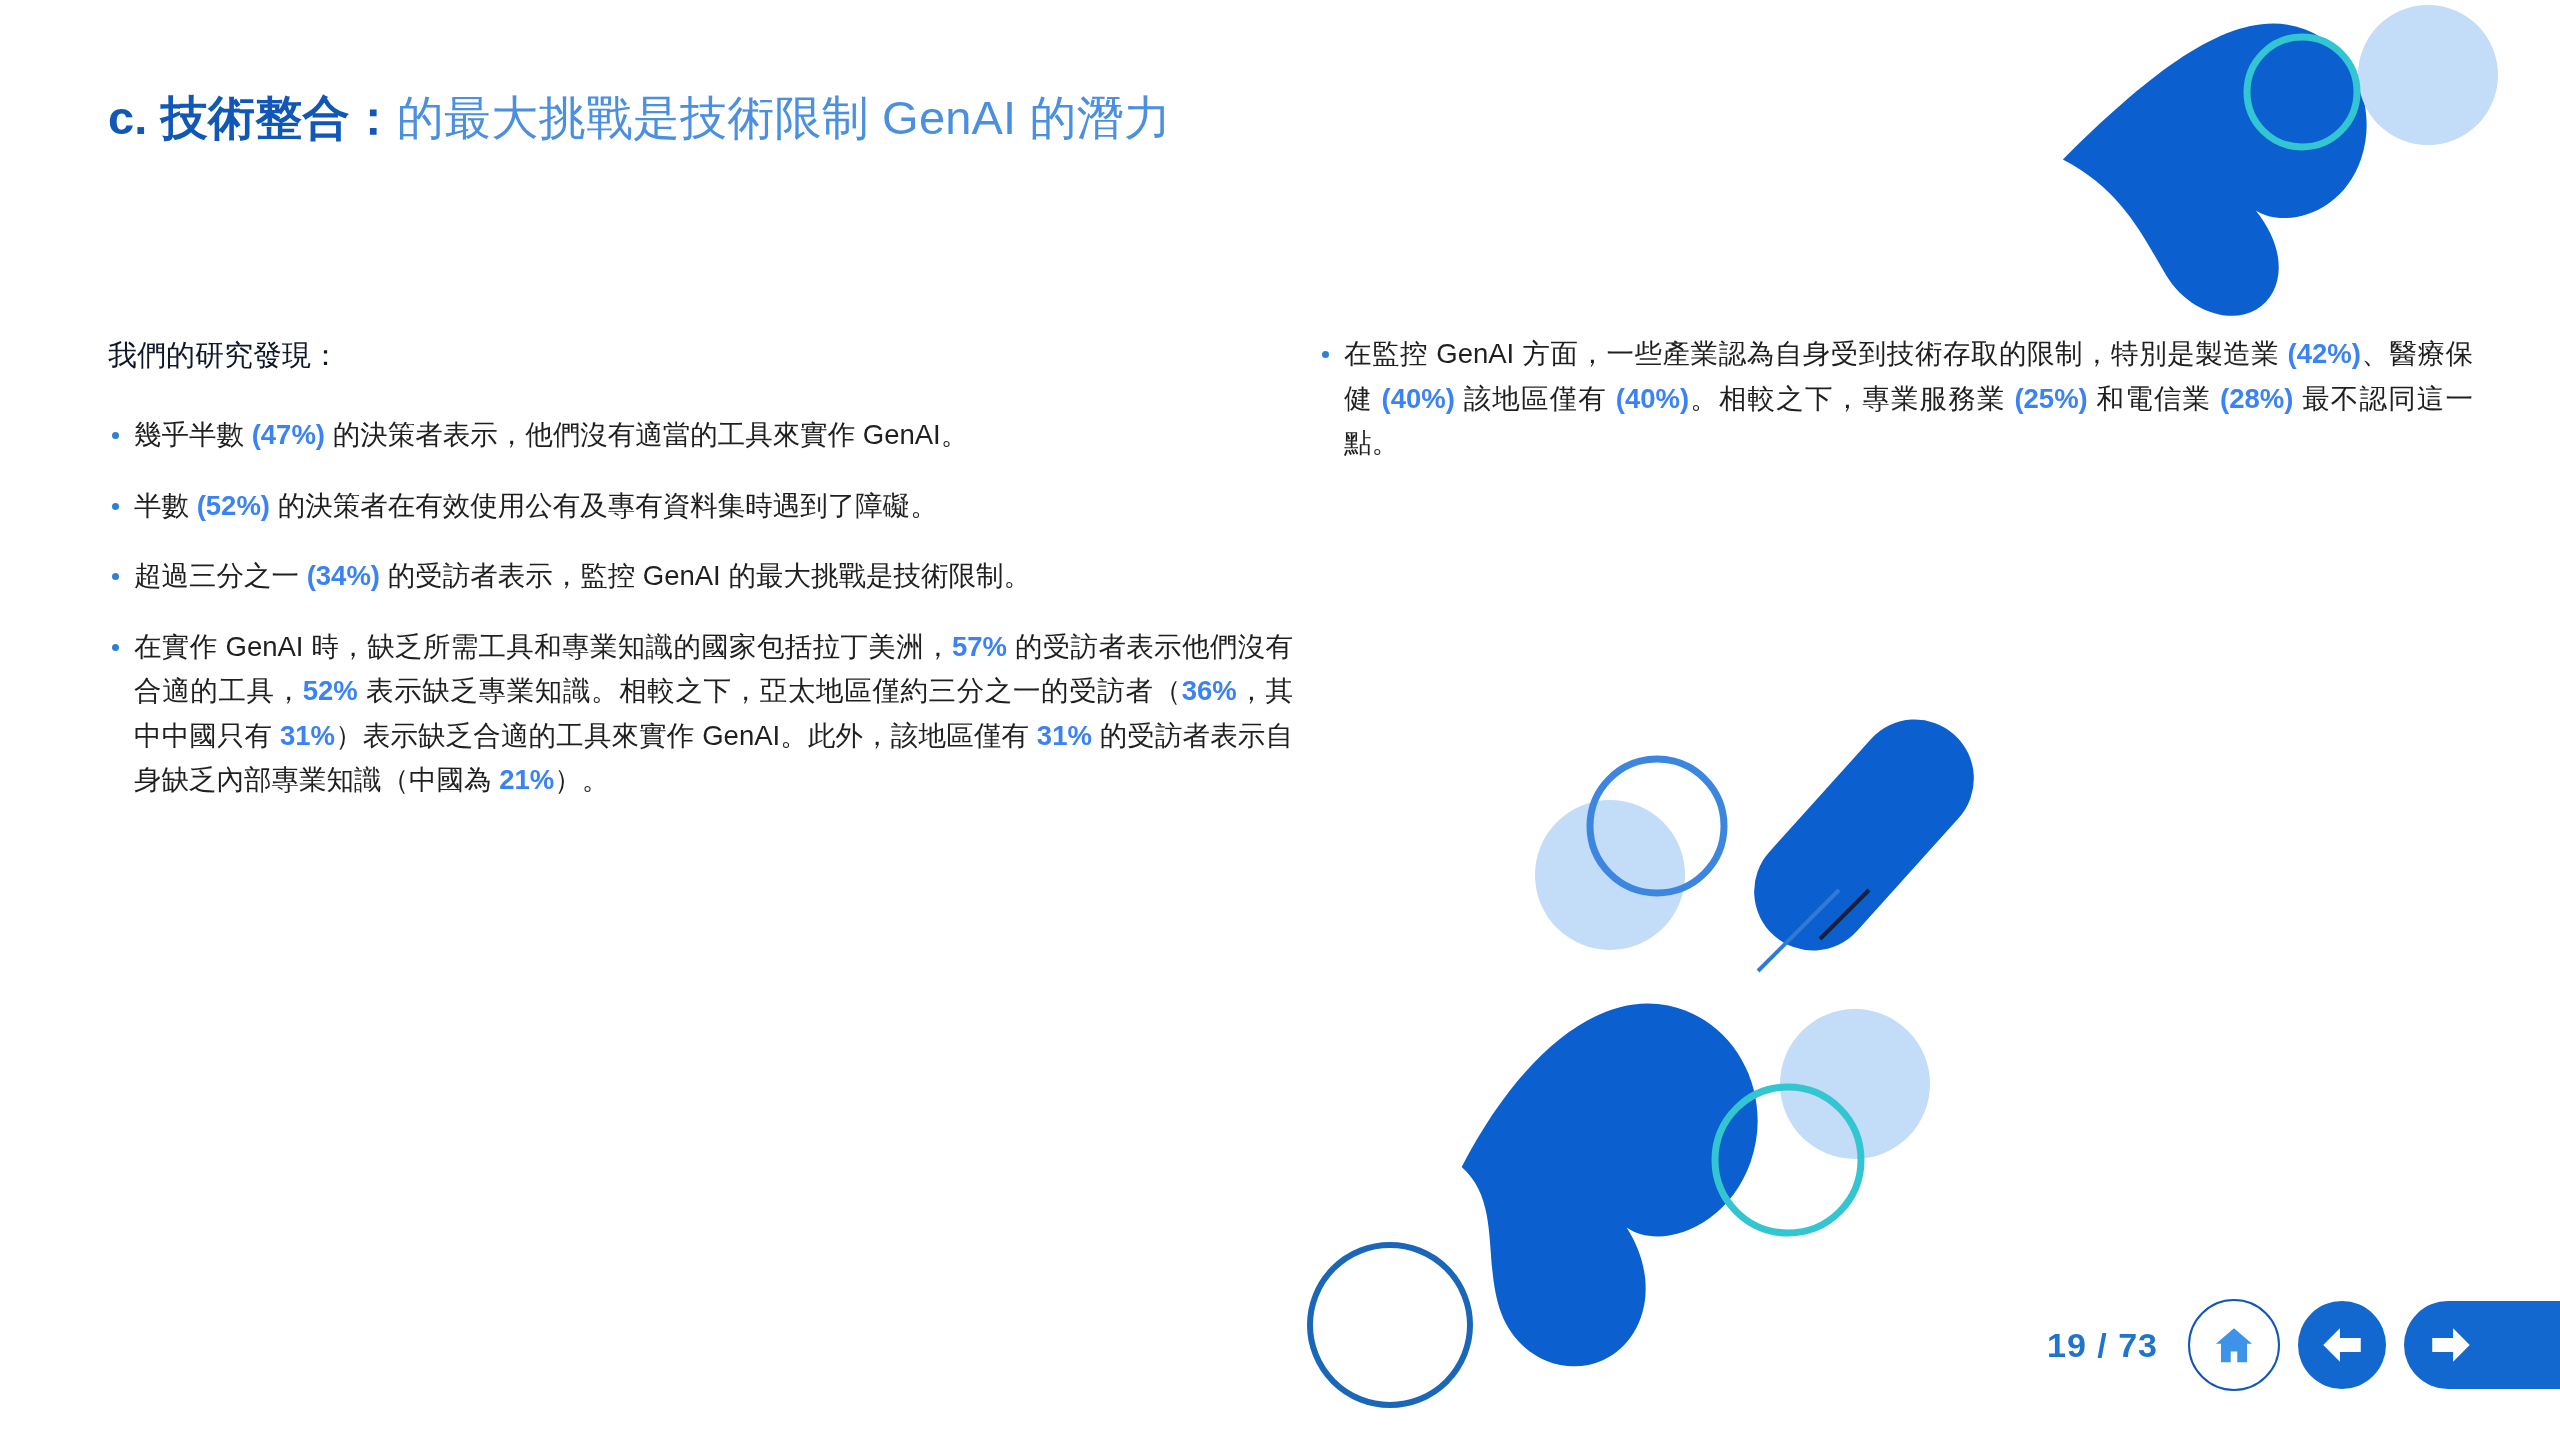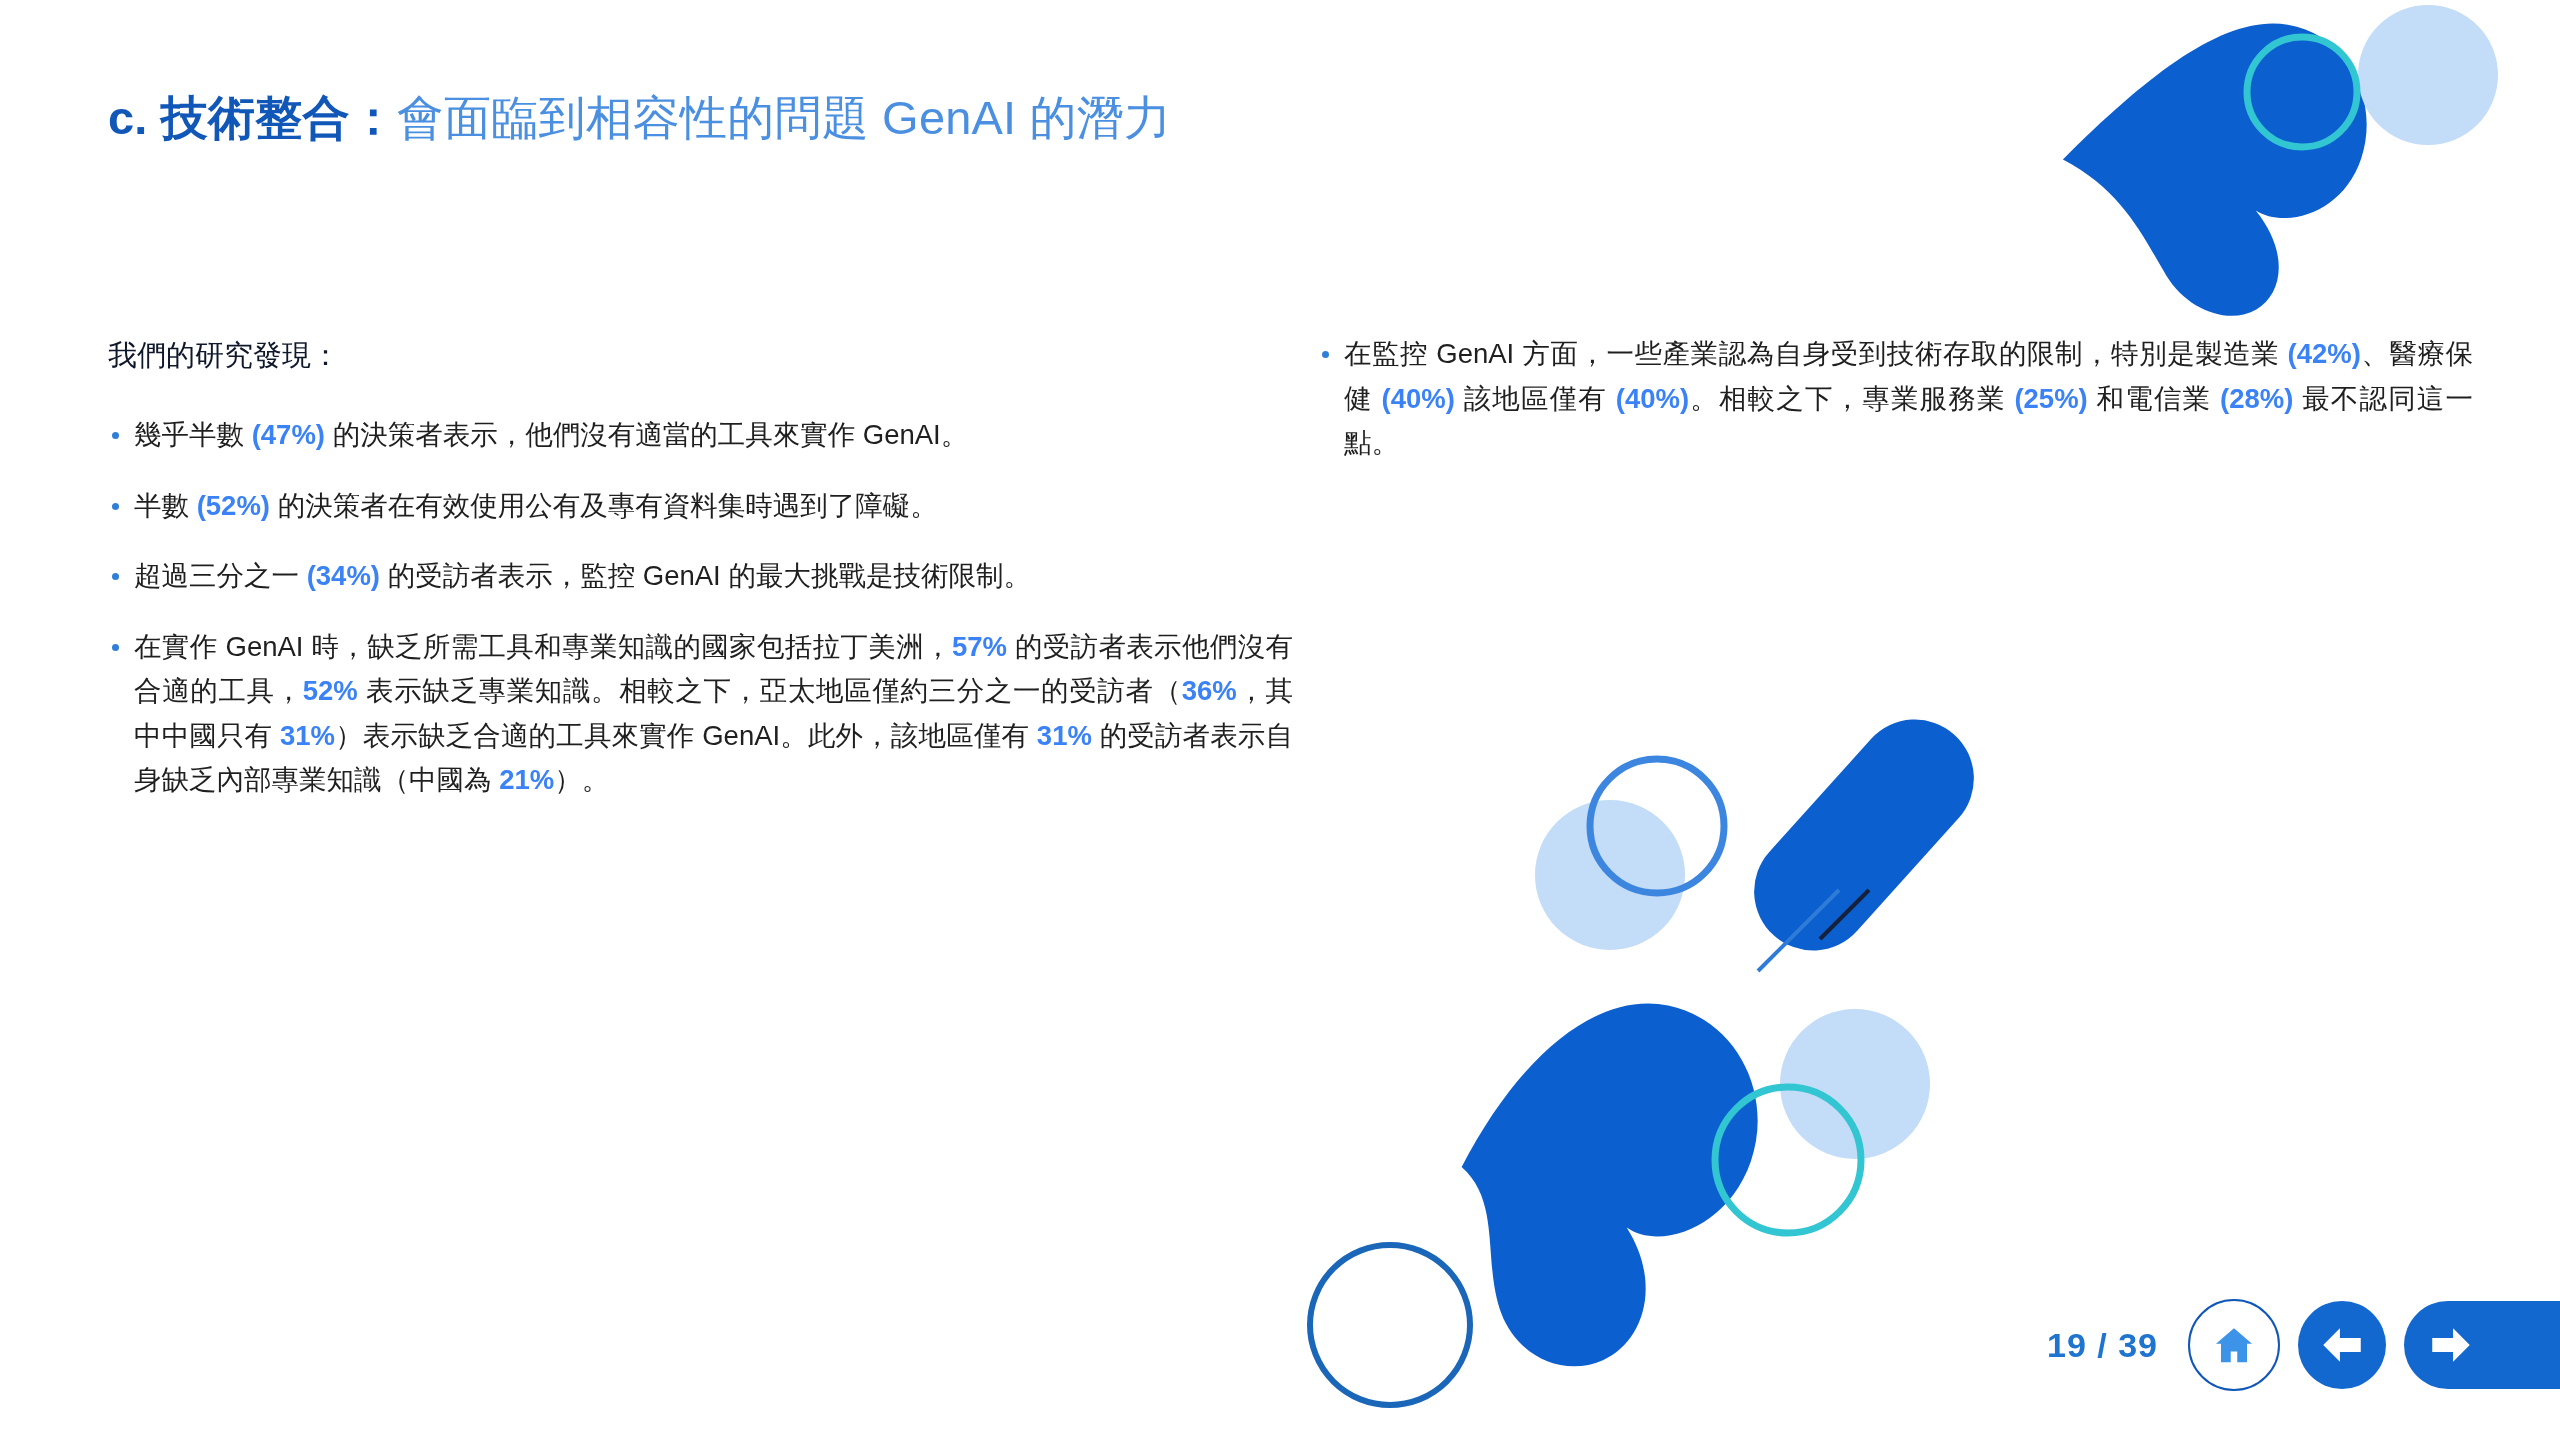--- a/index.html
+++ b/index.html
@@ -175,42 +175,42 @@
 
   <circle cx="1855" cy="1084" r="75" fill="#c3dcf7"></circle>
 
   <circle cx="1788" cy="1160" r="73" fill="none" stroke="#32c5d2" stroke-width="7"></circle>
 
   <circle cx="1390" cy="1325" r="80" fill="none" stroke="#1a66b8" stroke-width="6"></circle>
 </svg>
 
 <div id="title-block">
   <div class="title-line">
-    <span class="t-bold">c. 技術整合：</span><span class="t-light">會面臨到相容性的問題 GenAI 的潛力</span>
+    <span class="t-bold">c. 技術整合：</span><span class="t-light">的最大挑戰是技術限制 GenAI 的潛力</span>
   </div>
 </div>
 
 <div id="col-left">
   <p class="lead">我們的研究發現：</p>
   <ul class="bullets" id="left-bullets">
       <li><span>幾乎半數 </span><span class="pct">(47%)</span><span> 的決策者表示，他們沒有適當的工具來實作 GenAI。</span></li>
       <li><span>半數 </span><span class="pct">(52%)</span><span> 的決策者在有效使用公有及專有資料集時遇到了障礙。</span></li>
       <li><span>超過三分之一 </span><span class="pct">(34%)</span><span> 的受訪者表示，監控 GenAI 的最大挑戰是技術限制。</span></li>
       <li><span>在實作 GenAI 時，缺乏所需工具和專業知識的國家包括拉丁美洲，</span><span class="pct">57%</span><span> 的受訪者表示他們沒有合適的工具，</span><span class="pct">52%</span><span> 表示缺乏專業知識。相較之下，亞太地區僅約三分之一的受訪者（</span><span class="pct">36%</span><span>，其中中國只有 </span><span class="pct">31%</span><span>）表示缺乏合適的工具來實作 GenAI。此外，該地區僅有 </span><span class="pct">31%</span><span> 的受訪者表示自身缺乏內部專業知識（中國為 </span><span class="pct">21%</span><span>）。</span></li>
     </ul>
 </div>
 
 <div id="col-right">
   <ul class="bullets" id="right-bullets">
       <li><span>在監控 GenAI 方面，一些產業認為自身受到技術存取的限制，特別是製造業 </span><span class="pct">(42%)</span><span>、醫療保健 </span><span class="pct">(40%)</span><span> 該地區僅有 </span><span class="pct">(40%)</span><span>。相較之下，專業服務業 </span><span class="pct">(25%)</span><span> 和電信業 </span><span class="pct">(28%)</span><span> 最不認同這一點。</span></li>
     </ul>
 </div>
 
 <div id="footer-nav">
-  <div id="page-counter">19 / 39</div>
+  <div id="page-counter">19 / 73</div>
 
   <div class="nav-btn home">
     <svg width="46" height="46" viewBox="0 0 24 24">
       <path fill="#3c93e8" d="M12 3.2 2.6 11.4h2.6V21h5.1v-5.6h3.4V21h5.1v-9.6h2.6z"></path>
     </svg>
   </div>
 
   <div class="nav-btn prev">
     <svg width="50" height="50" viewBox="0 0 24 24">
       <path fill="#ffffff" d="M11 4 3 12l8 8v-4.6h10v-6.8H11z"></path>

